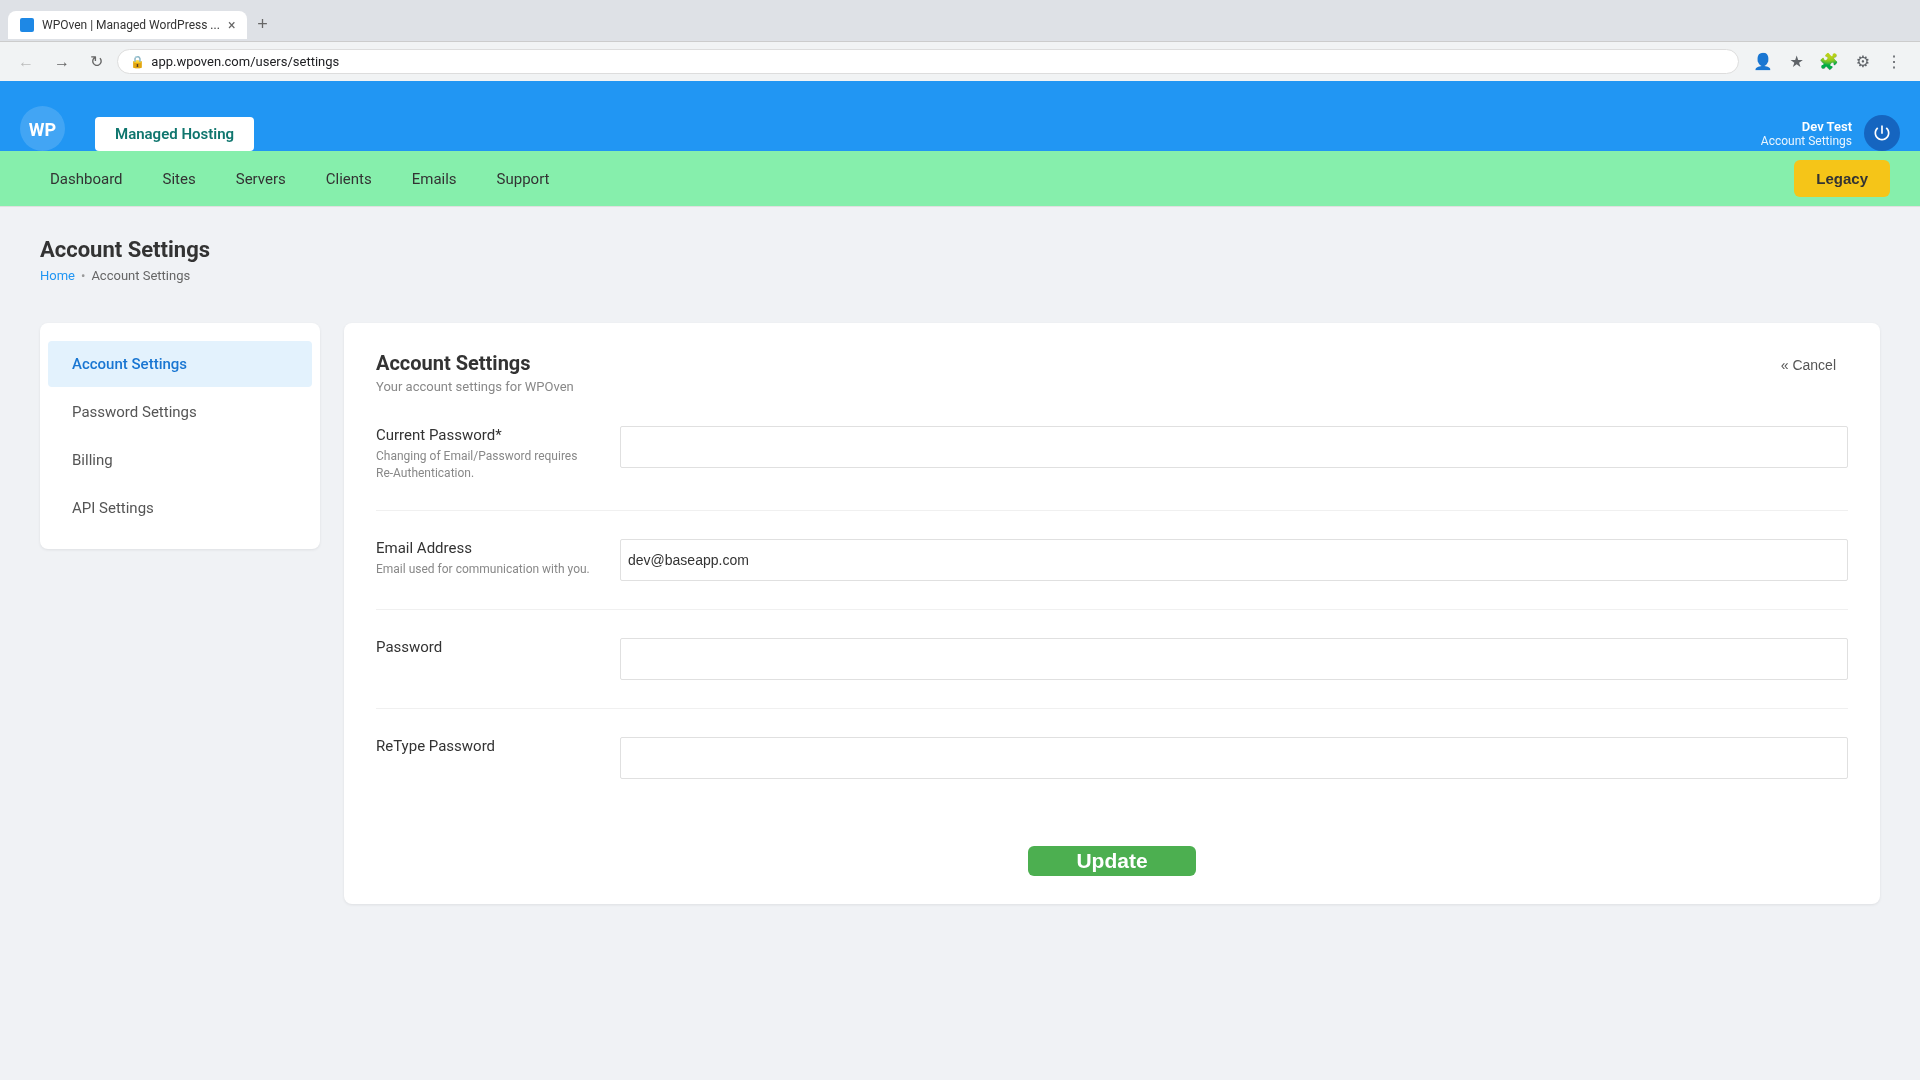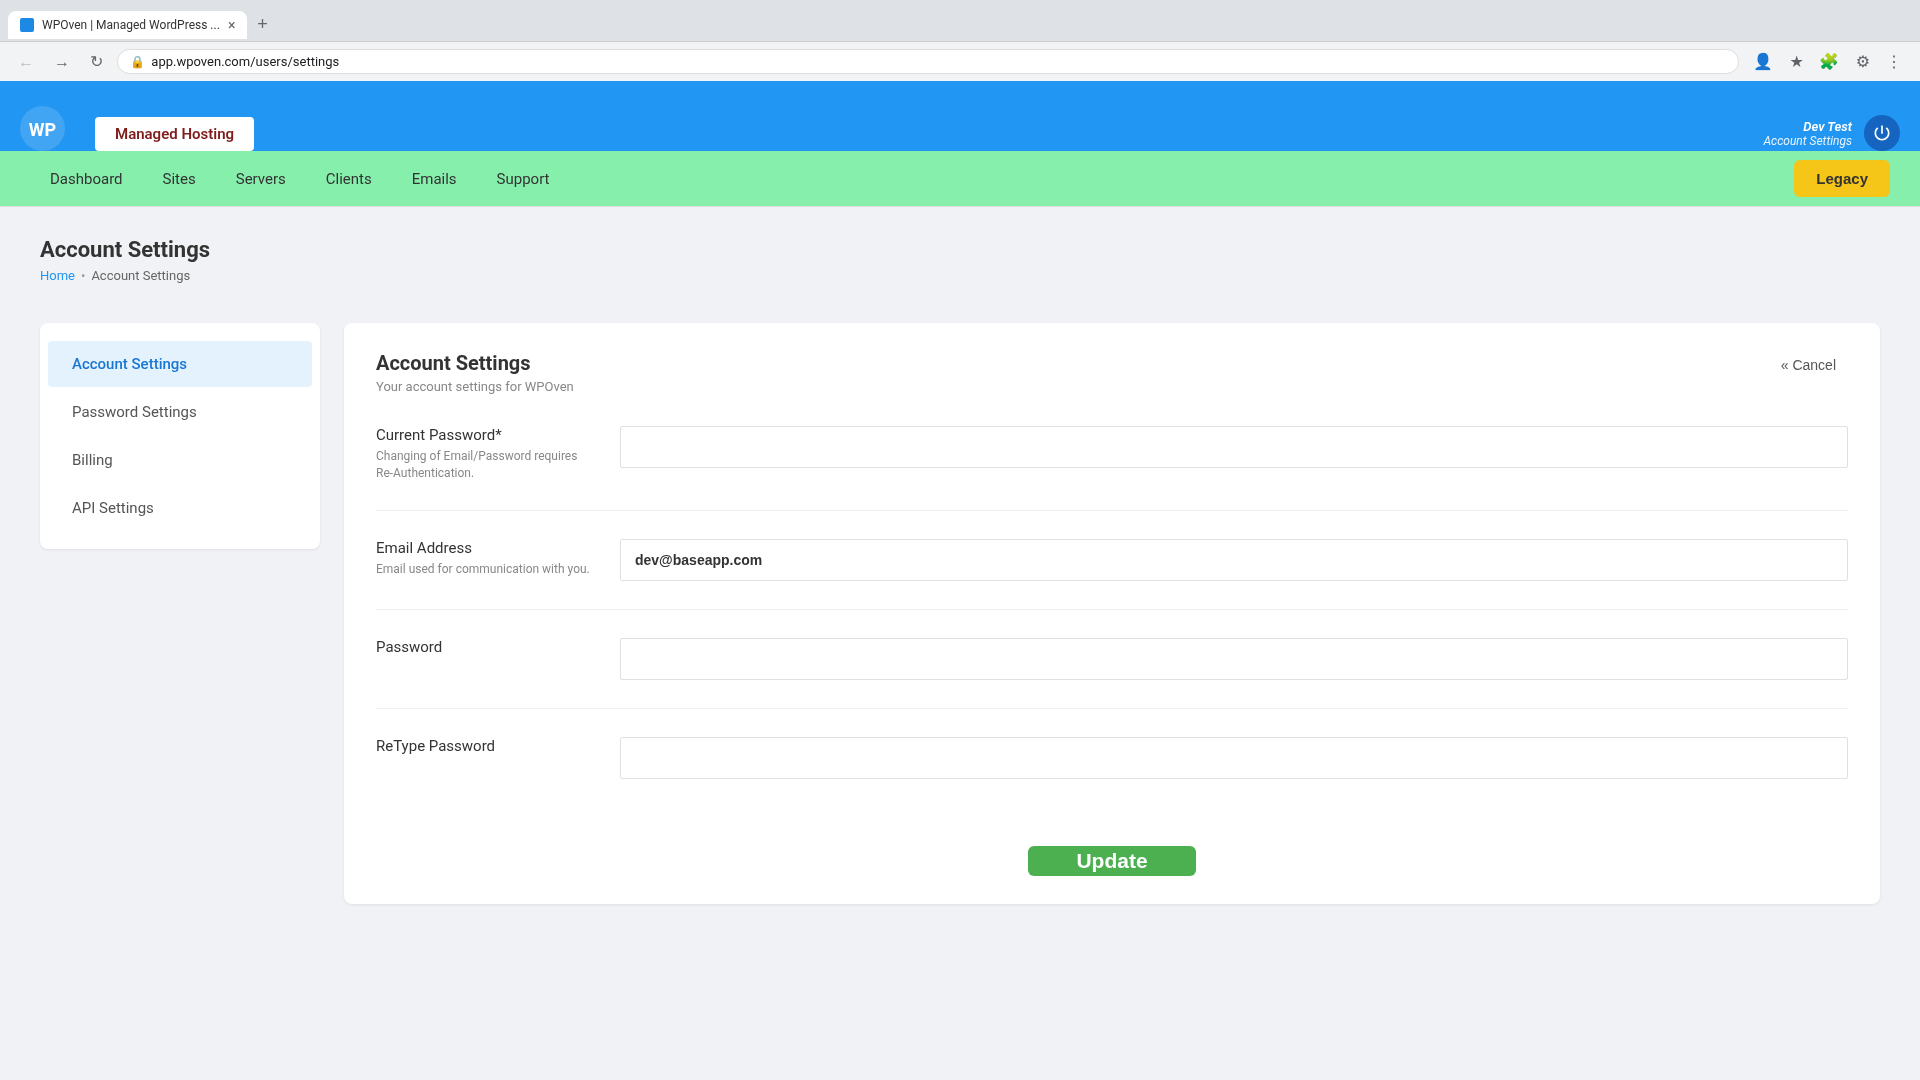--- a/index.html
+++ b/index.html
@@ -19,23 +19,23 @@
     .browser-address-bar { flex: 1; display: flex; align-items: center; background: #fff; border: 1px solid #ddd; border-radius: 20px; padding: 4px 12px; gap: 6px; font-size: 13px; color: #333; }
     .browser-address-bar .lock-icon { color: #5f6368; font-size: 12px; }
     .browser-address-text { color: #202124; font-size: 13px; }
     .browser-toolbar-icons { display: flex; align-items: center; gap: 4px; }
     .browser-toolbar-icon { background: none; border: none; cursor: pointer; color: #5f6368; font-size: 16px; padding: 4px 6px; border-radius: 50%; }
 
     
     .app-header { background: #2196f3; display: flex; align-items: flex-end; padding: 0 20px; height: 70px; }
     .logo-area { display: flex; align-items: center; margin-right: 0; }
     .logo-icon { width: 45px; height: 45px; margin-right: 10px; }
-    .managed-hosting-tab { background: #fff; color: #7f1d1d; padding: 8px 20px; border-radius: 4px; font-weight: 600; font-size: 15px; margin-left: 20px; }
+    .managed-hosting-tab { background: #fff; color: #0f766e; padding: 8px 20px; border-radius: 4px; font-weight: 600; font-size: 15px; margin-left: 20px; }
     .header-right { margin-left: auto; display: flex; align-items: center; gap: 12px; }
-    .header-user-info { text-align: right; font-style: italic; }
+    .header-user-info { text-align: right; }
     .header-user-name { color: #fff; font-size: 13px; font-weight: 600; }
     .header-account-settings-link { color: #fff; font-size: 12px; opacity: 0.9; }
     .power-btn { width: 36px; height: 36px; background: #1565c0; border-radius: 50%; display: flex; align-items: center; justify-content: center; cursor: pointer; }
     .power-btn svg { width: 20px; height: 20px; fill: #fff; }
 
     
     .main-nav { background: #86efac; display: flex; align-items: center; padding: 0 30px; border-bottom: 1px solid #e0e0e0; height: 56px; }
     .nav-items { display: flex; align-items: center; gap: 0; }
     .nav-item { padding: 16px 20px; font-size: 15px; color: #333; cursor: pointer; text-decoration: none; }
     .nav-right { margin-left: auto; }
@@ -62,21 +62,21 @@
     .settings-panel-title { font-size: 20px; font-weight: 700; color: #333; margin-bottom: 4px; }
     .settings-panel-subtitle { font-size: 13px; color: #888; }
     .cancel-btn { display: flex; align-items: center; gap: 4px; color: #555; font-size: 14px; cursor: pointer; background: none; border: none; padding: 6px 12px; }
 
     
     .form-row { display: flex; align-items: flex-start; margin-bottom: 28px; gap: 24px; }
     .form-label-area { width: 220px; flex-shrink: 0; }
     .form-label { font-size: 15px; font-weight: 400; color: #333; margin-bottom: 4px; }
     .form-hint { font-size: 12px; color: #888; line-height: 1.4; }
     .form-input-area { flex: 1; }
-    .form-input { width: 100%; padding: 12px 14px; border: 1px solid #e0e0e0; border-radius: 2px; font-size: 14px; color: #333; background: #fff; outline: none; font-weight: bold; }
+    .form-input { width: 100%; padding: 12px 7px; border: 1px solid #e0e0e0; border-radius: 2px; font-size: 14px; color: #333; background: #fff; outline: none; }
 
     
     .submit-area { display: flex; justify-content: center; margin-top: 8px; }
     .submit-btn { background: #4caf50; color: #fff; border: none; padding: 3px 48px; border-radius: 6px; font-size: 21px; font-weight: 600; cursor: pointer; margin-top: 39px; }
 
     .divider { border: none; border-top: 1px solid #f0f0f0; margin: 8px 0 28px; }
   </style>
 </head>
 <body>
 

